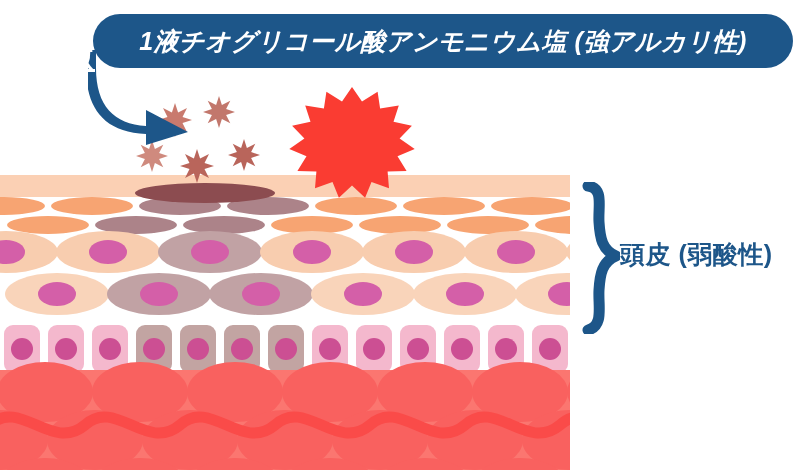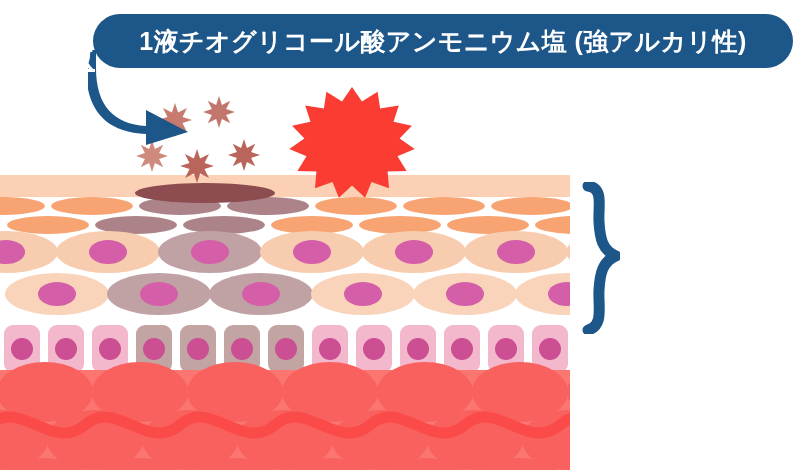--- a/index.html
+++ b/index.html
@@ -24,20 +24,21 @@
     left: 93px;
     top: 14px;
     width: 700px;
     height: 54px;
     background: #1d5689;
     border-radius: 27px;
     display: flex;
     align-items: center;
     justify-content: center;
     z-index: 6;
+    font-style: italic;
   }
   #callout-text {
     color: #ffffff;
     font-size: 25px;
     font-weight: bold;
     letter-spacing: 0.4px;
     white-space: nowrap;
     line-height: 1;
   }
   #callout-tail {
@@ -257,14 +258,15 @@
 
   <div id="callout" style="background: rgb(29, 86, 137);">
     <span id="callout-text" style="color: rgb(255, 255, 255);">1液チオグリコール酸アンモニウム塩 (強アルカリ性)</span>
   </div>
 
   <svg id="brace" viewBox="0 0 42 152">
     <path id="brace-path" d="M 10,4 C 26,6 20,24 21,40 C 22,56 24,68 38,74
              C 24,80 22,92 21,108 C 20,124 26,144 10,148" fill="none" stroke="#1d5689" stroke-width="11" stroke-linecap="round" stroke-linejoin="round"></path>
   </svg>
 
+  <div id="scalp-label" style="color: rgb(29, 86, 137);">頭皮 (弱酸性)</div>
 
 </div>
 
 </body></html>

